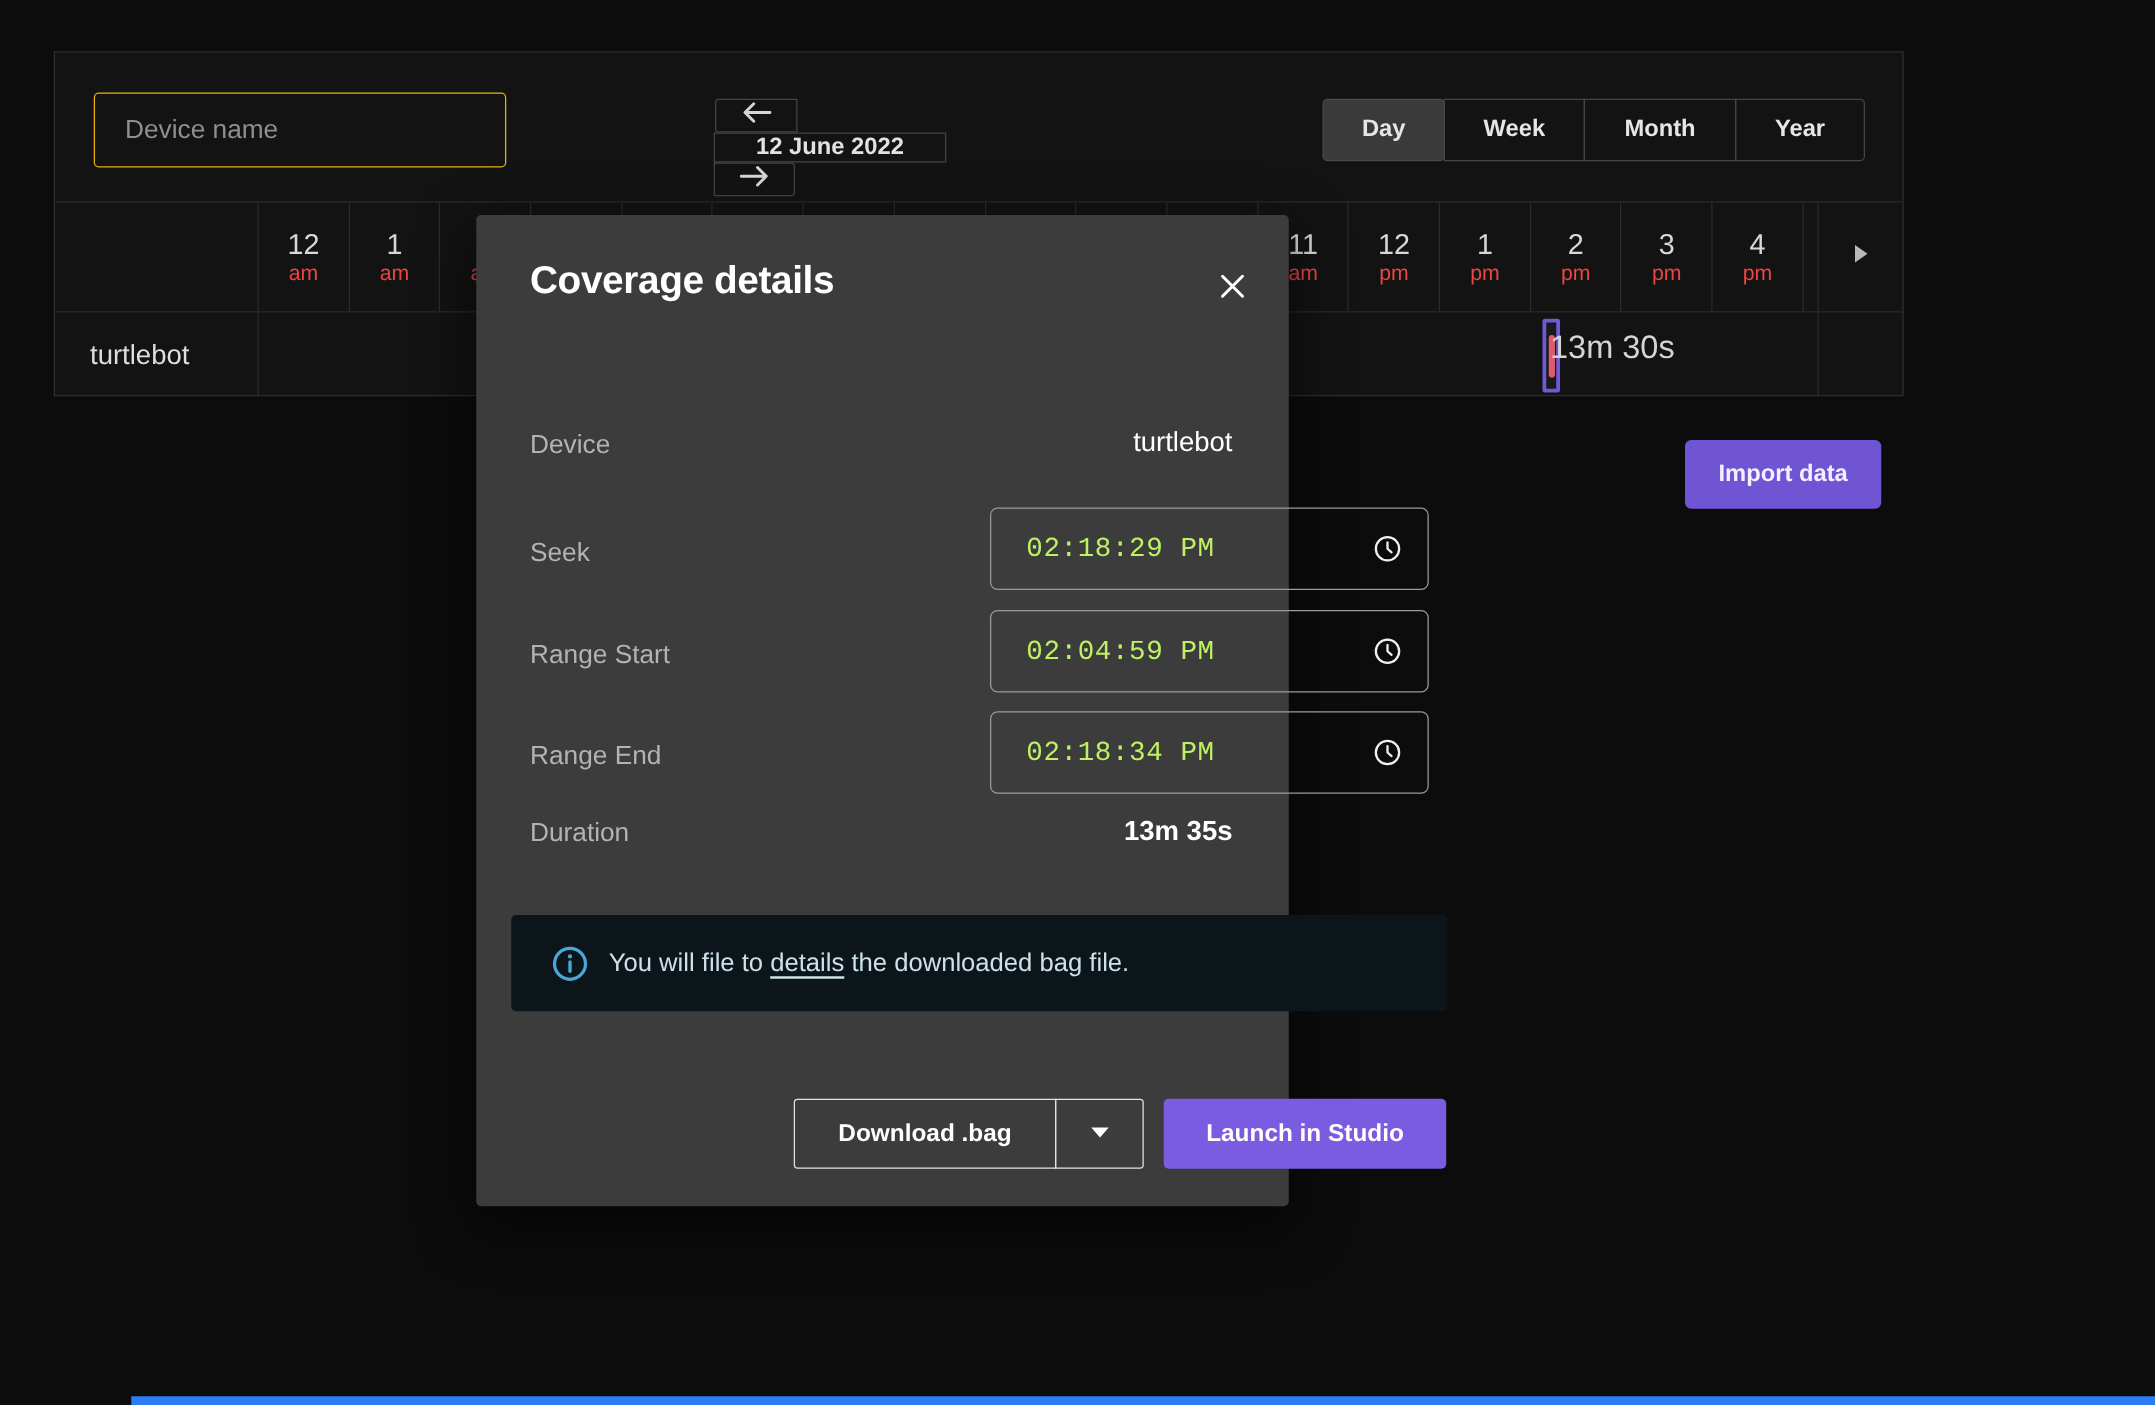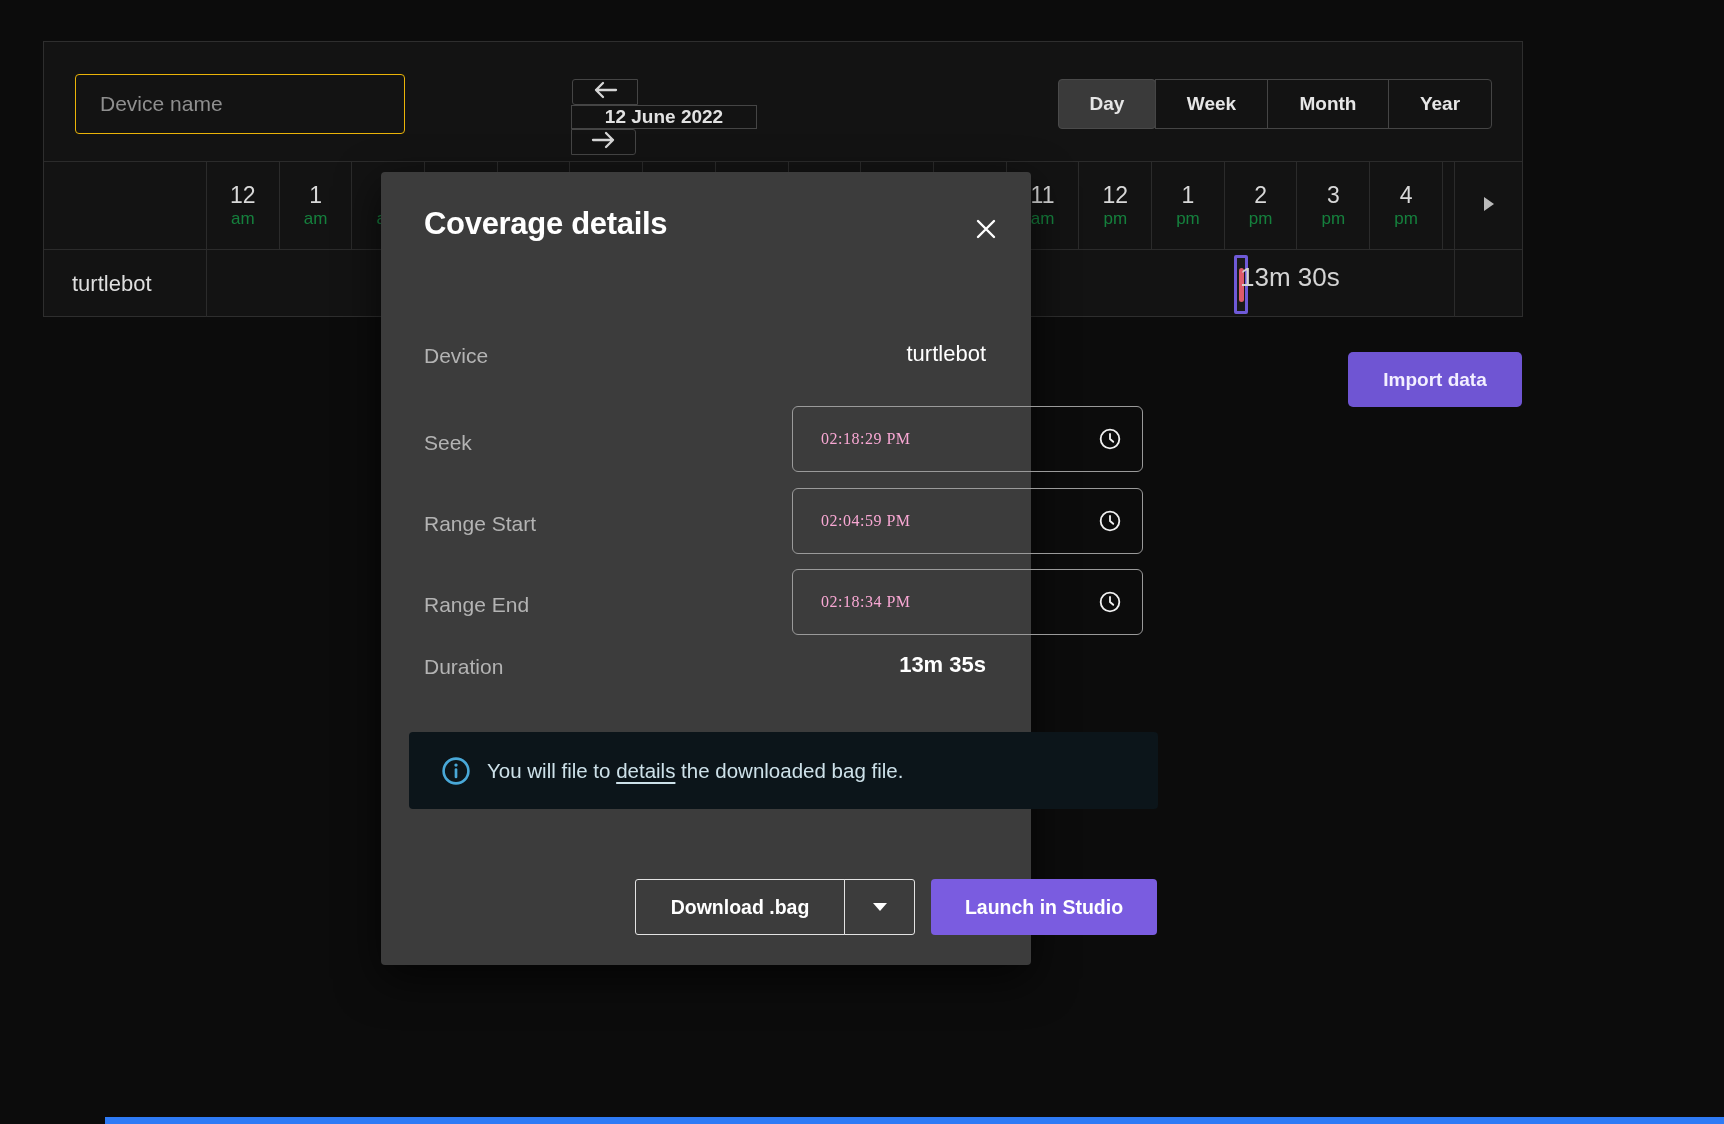--- a/index.html
+++ b/index.html
@@ -51,21 +51,21 @@
   .grid-header {
     position:absolute; left:0; top:119px; width:1478px; height:89px;
     border-top:1px solid #2b2b2b; border-bottom:1px solid #2b2b2b;
   }
   .hour-cell {
     position:absolute; top:0; height:87px; border-right:1px solid #2b2b2b;
     display:flex; flex-direction:column; align-items:center; justify-content:center;
     color:#d8d8d8;
   }
   .hour-cell .hnum { font-size:23px; line-height:26px; }
-  .hour-cell .hmer { font-size:17px; line-height:22px; color:#15803d; }
+  .hour-cell .hmer { font-size:17px; line-height:22px; color:#ef4444; }
   .hdr-devcol { position:absolute; left:0; top:0; width:163px; height:87px; border-right:1px solid #2b2b2b; }
   .hdr-slim  { position:absolute; left:1399px; top:0; width:12px; height:87px; border-right:1px solid #2b2b2b; }
   .hdr-more  {
     position:absolute; left:1411px; top:0; width:67px; height:87px;
     display:flex; align-items:center; justify-content:center; cursor:pointer;
   }
   .device-row { position:absolute; left:0; top:208px; width:1478px; height:67px; }
   .device-name-cell {
     position:absolute; left:0; top:0; width:163px; height:67px;
     border-right:1px solid #2b2b2b; display:flex; align-items:center;
@@ -81,21 +81,21 @@
     position:absolute; left:2px; top:10px; width:5px; height:34px;
     background:#de5b6b; border-radius:3px;
   }
   .coverage-label {
     position:absolute; left:1196px; top:220px; color:#d4d4d4; font-size:26px; z-index:2;
     pointer-events:none; white-space:nowrap;
   }
 
   
   .import-btn {
-    position:absolute; left:1348px; top:352px; width:174px; height:55px;
+    position:absolute; left:1348px; top:352px; width:157px; height:55px;
     background:#6f55d3; border:none; border-radius:5px;
     color:#f3efff; font-weight:bold; font-size:19px; cursor:pointer;
     font-family:"Liberation Sans","DejaVu Sans",sans-serif;
   }
 
   
   .modal {
     position:absolute; left:381px; top:172px; width:650px; height:793px;
     background:#3c3c3c; border-radius:4px;
     box-shadow:0 14px 44px rgba(0,0,0,0.65); z-index:5;
@@ -107,22 +107,22 @@
   .modal-close {
     position:absolute; right:30px; top:44px; width:30px; height:30px;
     display:flex; align-items:center; justify-content:center; cursor:pointer;
   }
   .field-label { position:absolute; left:43px; color:#b3b3b3; font-size:21px; }
   .field-value { position:absolute; right:45px; color:#ffffff; font-size:22px; }
   .time-input-wrap { position:absolute; left:411px; width:351px; height:66px; }
   .time-input {
     width:100%; height:100%; background:transparent;
     border:1px solid #9a9a9a; border-radius:6px;
-    color:#f9a8d4; font-size:16px; padding:0 60px 0 28px; outline:none;
-    font-family:Liberation Serif, serif;
+    color:#bef264; font-size:22px; padding:0 60px 0 28px; outline:none;
+    font-family:Liberation Mono, monospace;
     letter-spacing:0.5px;
   }
   .clock-icon { position:absolute; right:20px; top:20px; width:26px; height:26px; cursor:pointer; }
 
   .notice {
     position:absolute; left:28px; top:560px; width:749px; height:77px;
     background:#0c151a; border-radius:4px; display:flex; align-items:center;
   }
   .notice-icon { margin-left:32px; width:30px; height:30px; flex:0 0 auto; }
   .notice-text { margin-left:16px; color:#cde1e9; font-size:20.5px; }

